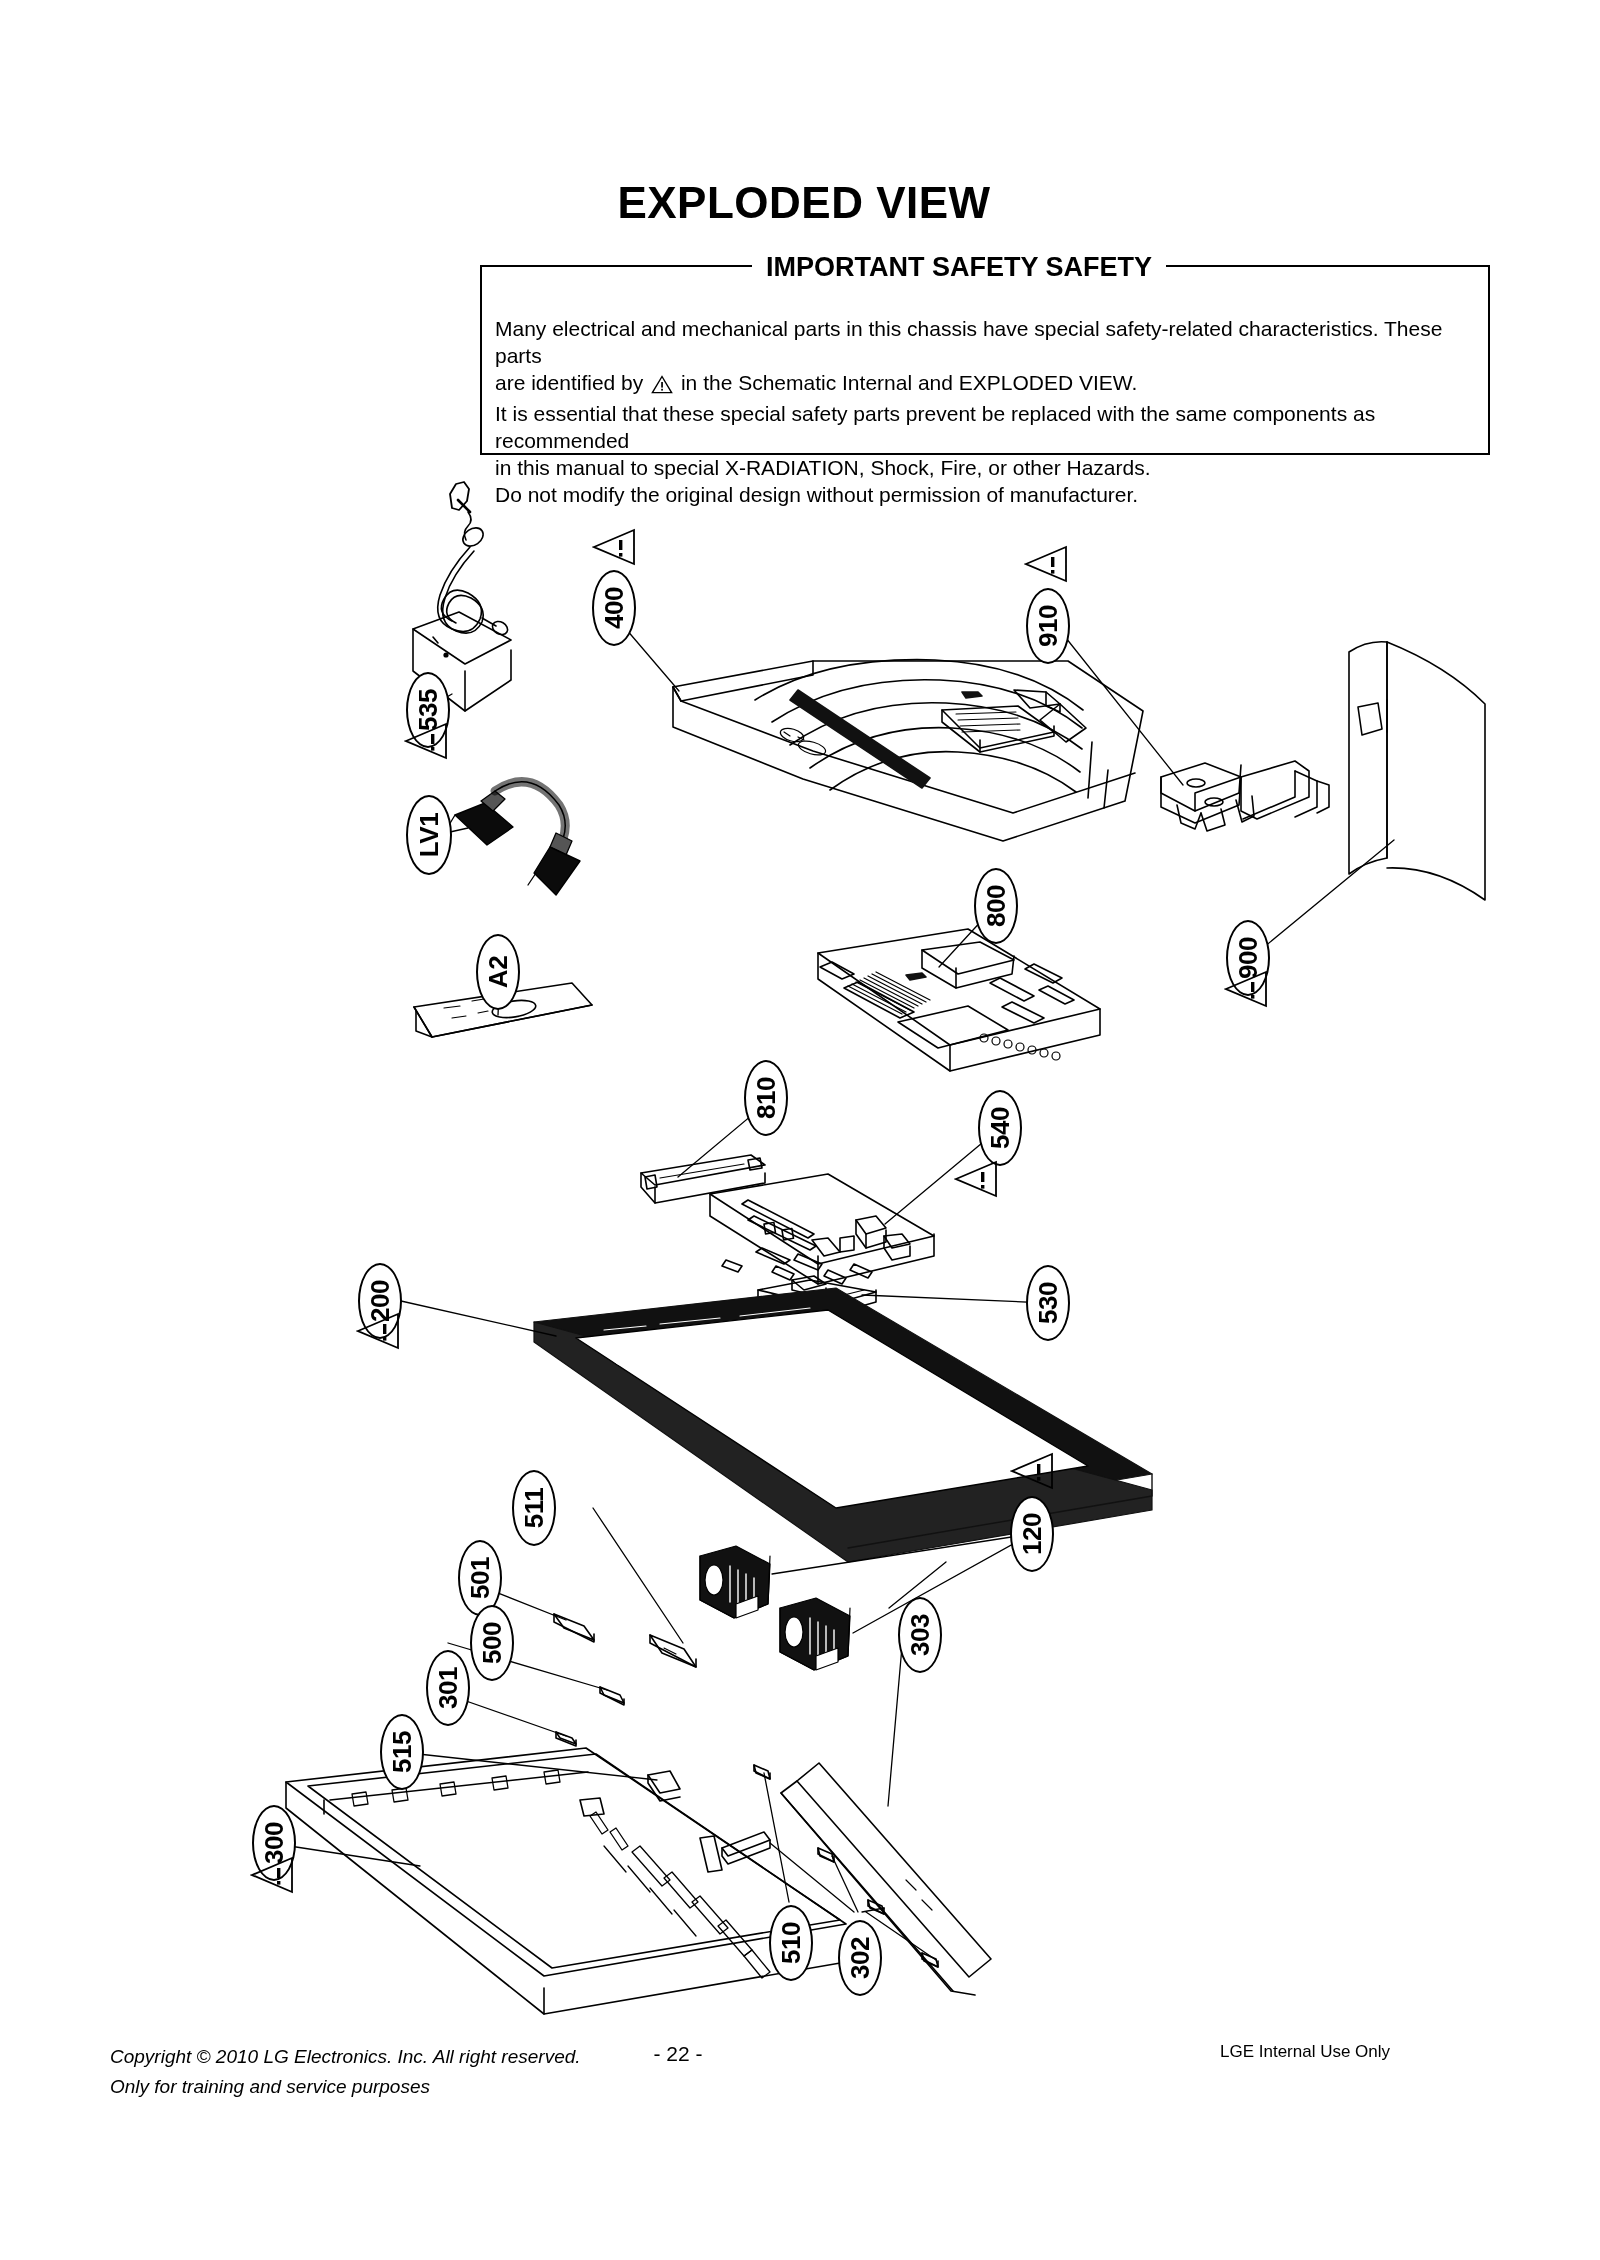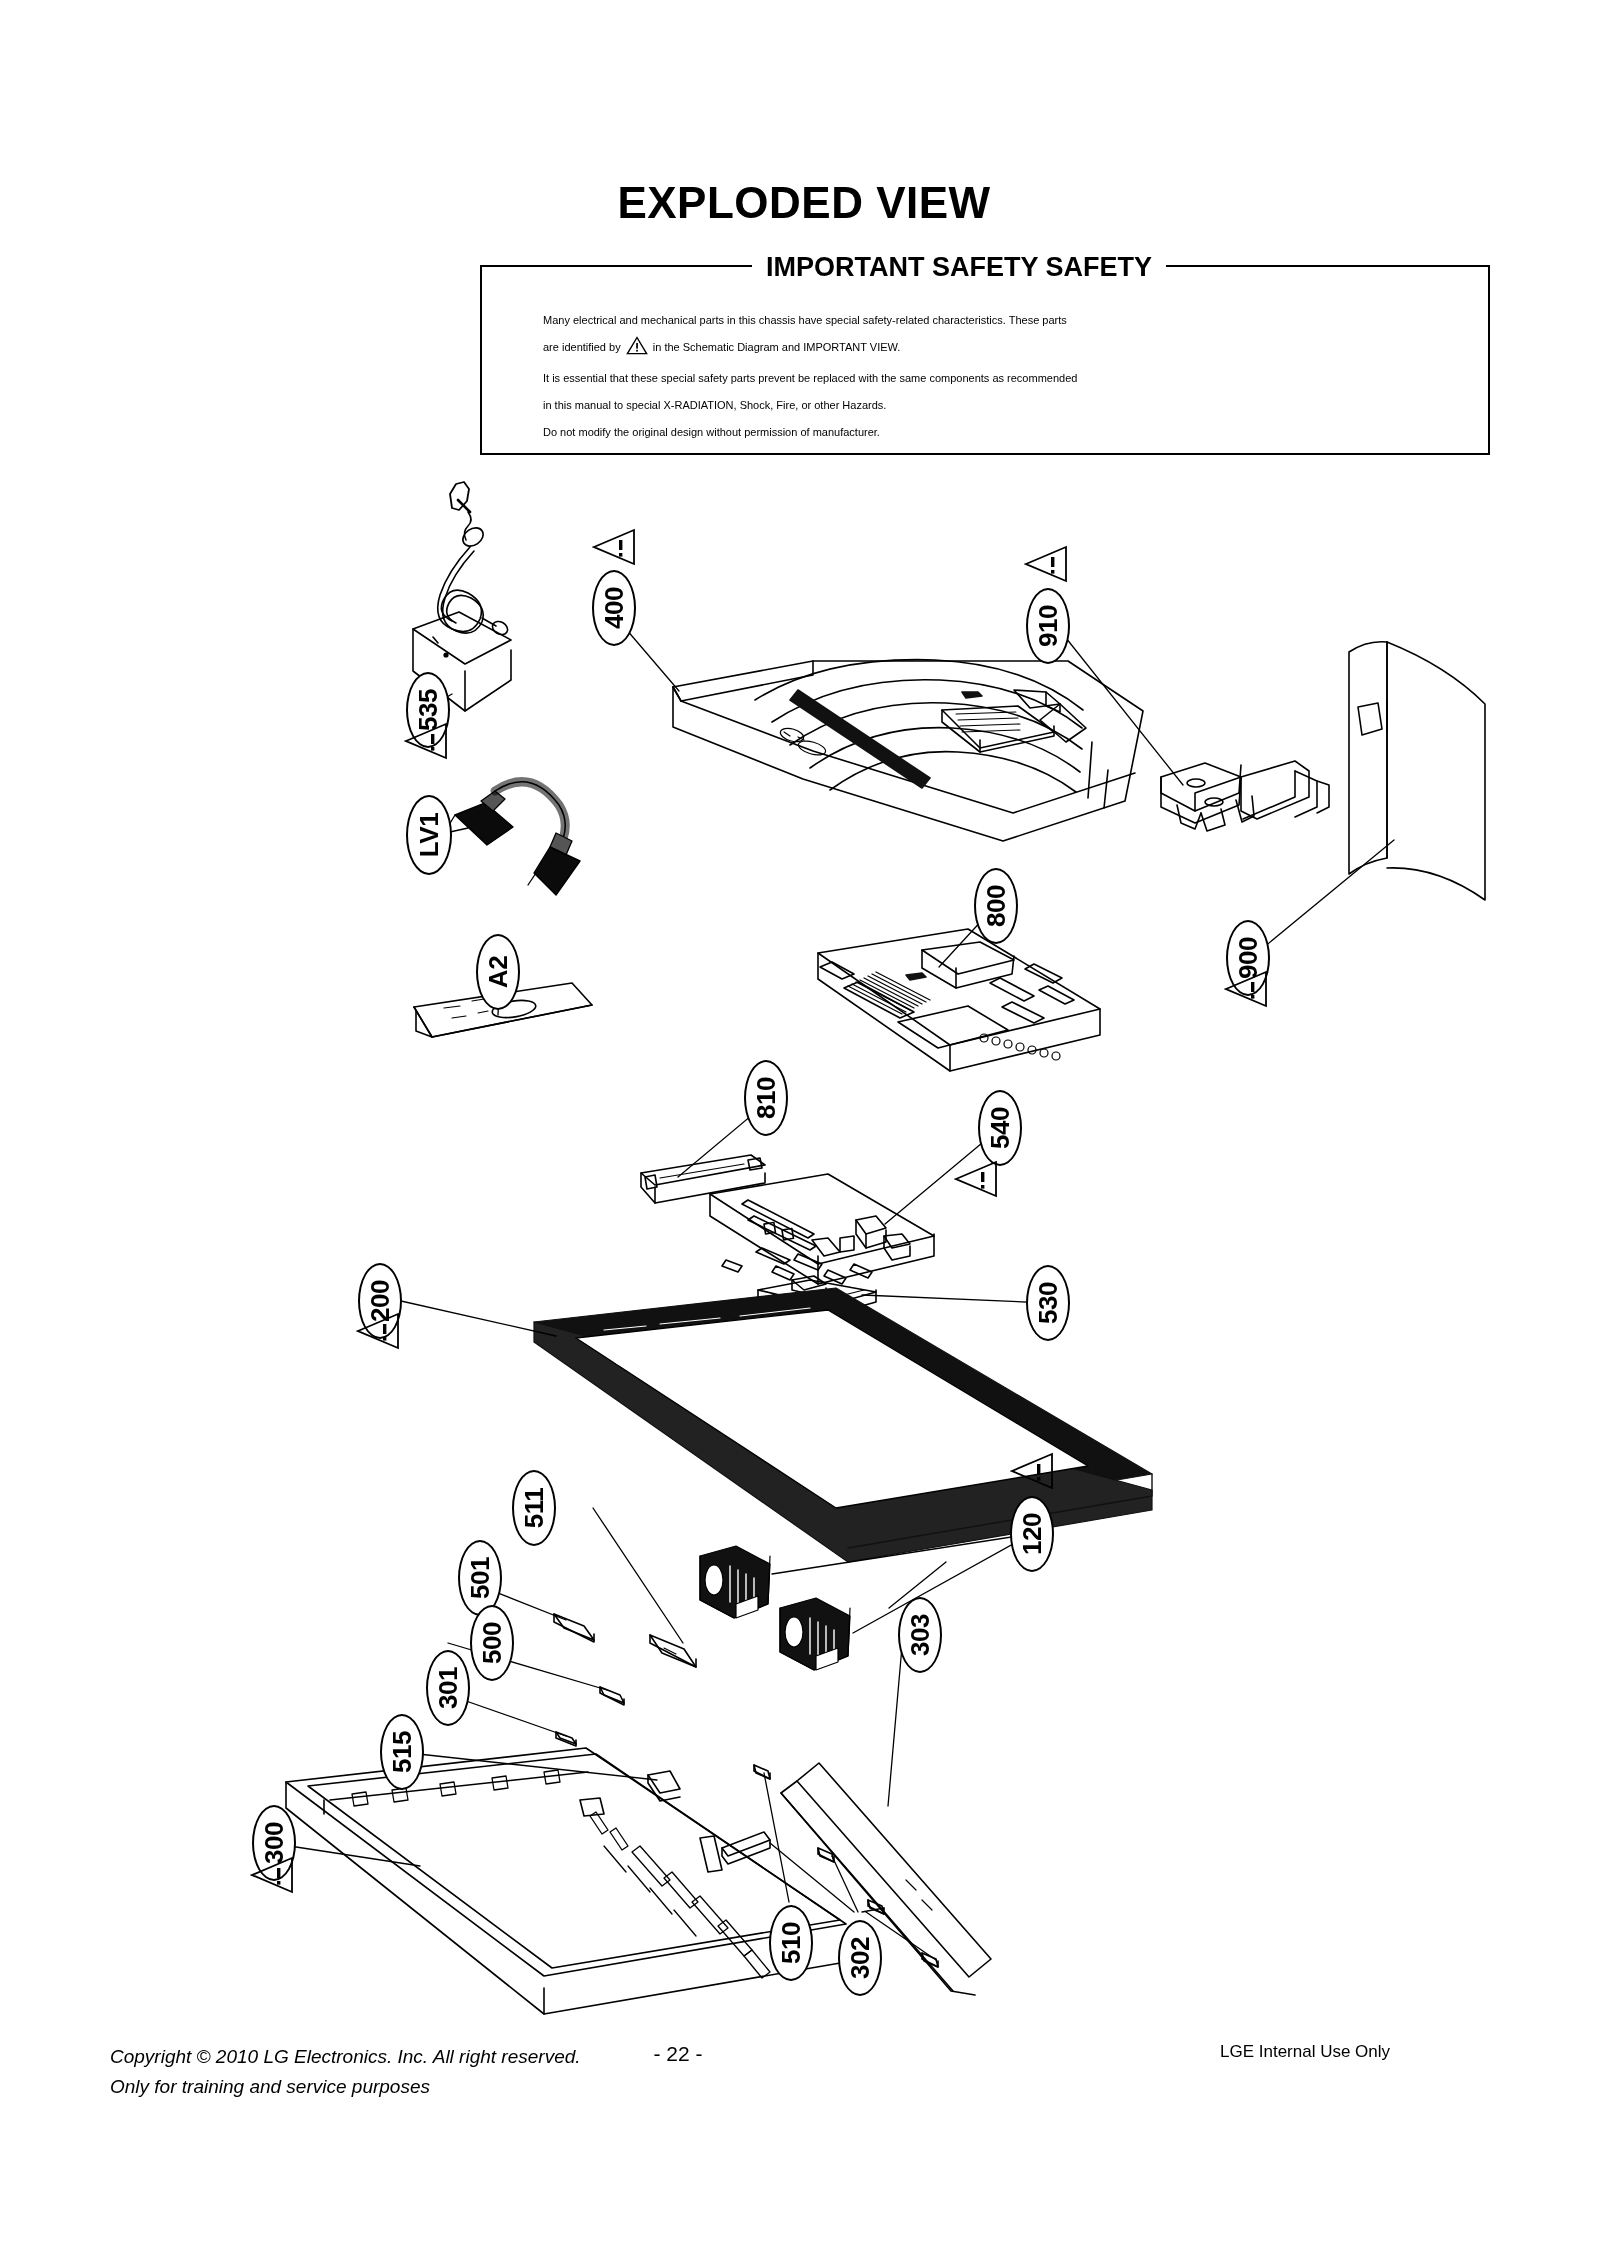--- a/index.html
+++ b/index.html
@@ -16,22 +16,22 @@
   
   .notice{
     position:absolute;left:480px;top:265px;width:1010px;height:190px;
     border:2px solid #000;box-sizing:border-box;
   }
   .notice-legend{
     position:absolute;left:752px;top:252px;background:#fff;padding:0 14px;
     font-size:27px;font-weight:bold;white-space:nowrap;
   }
   .notice-body{
-    position:absolute;left:495px;top:307px;width:985px;
-    font-size:11px;line-height:27px;margin-left:48px;
+    position:absolute;left:495px;top:315px;width:985px;
+    font-size:21px;line-height:27px;
   }
   .notice-body p{margin:0;}
   .inline-warn{display:inline-block;vertical-align:-4px;margin:0 2px;}
 
   
   .stage{position:absolute;left:0;top:0;width:1600px;height:2260px;pointer-events:none;}
   .stage svg{position:absolute;left:0;top:0;}
 
   
   .callout{
@@ -67,21 +67,21 @@
     <p><span>Many electrical and mechanical parts in this chassis have special safety-related characteristics. These parts</span></p>
     <p>
       <span>are identified by</span>
       <span class="inline-warn">
         <svg width="22" height="19" viewBox="0 0 22 19">
           <path d="M11 1.5 L20.6 17.6 L1.4 17.6 Z" fill="none" stroke="#000" stroke-width="1.4"></path>
           <rect x="10.2" y="7" width="1.7" height="5.6" fill="#000"></rect>
           <rect x="10.2" y="13.8" width="1.7" height="1.8" fill="#000"></rect>
         </svg>
       </span>
-      <span>in the Schematic Diagram and IMPORTANT VIEW.</span>
+      <span>in the Schematic Internal and EXPLODED VIEW.</span>
     </p>
     <p><span>It is essential that these special safety parts prevent be replaced with the same components as recommended</span></p>
     <p><span>in this manual to special X-RADIATION, Shock, Fire, or other Hazards.</span></p>
     <p><span>Do not modify the original design without permission of manufacturer.</span></p>
   </div>
 
   <div class="stage">
     <svg width="1600" height="2260" viewBox="0 0 1600 2260">
       <g fill="none" stroke="#000" stroke-width="1.6" stroke-linejoin="round" stroke-linecap="round">
 

